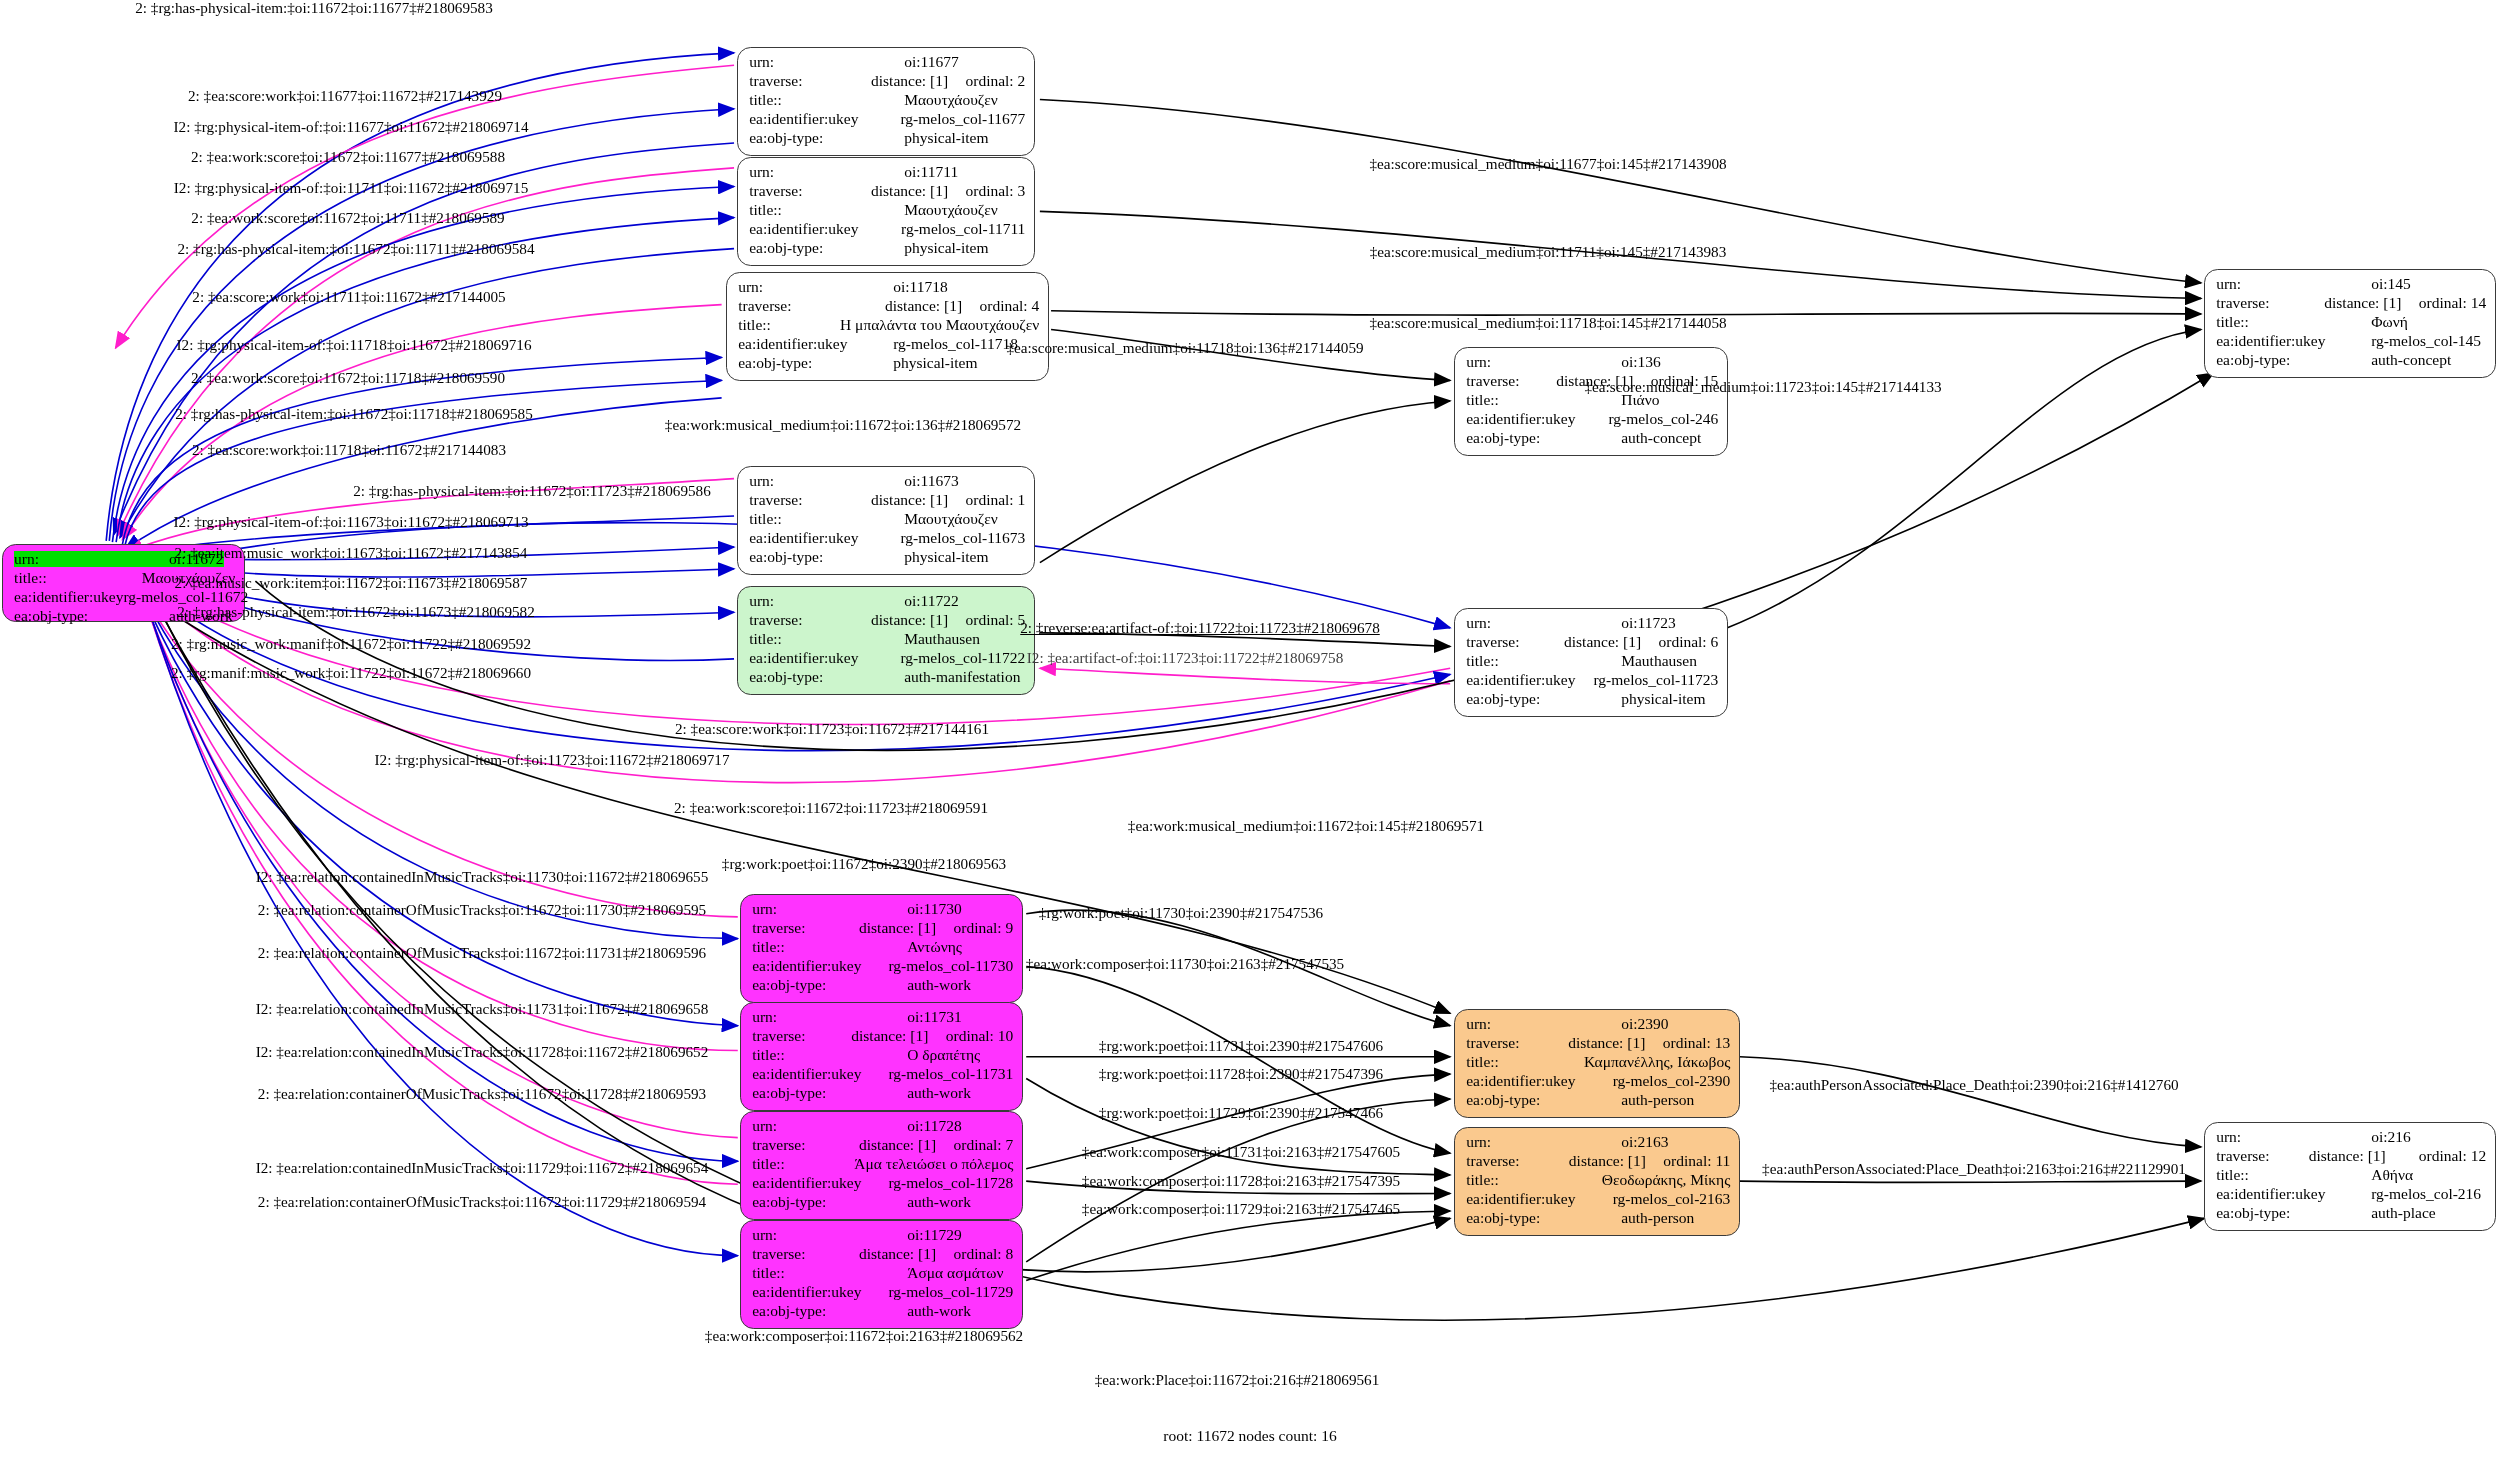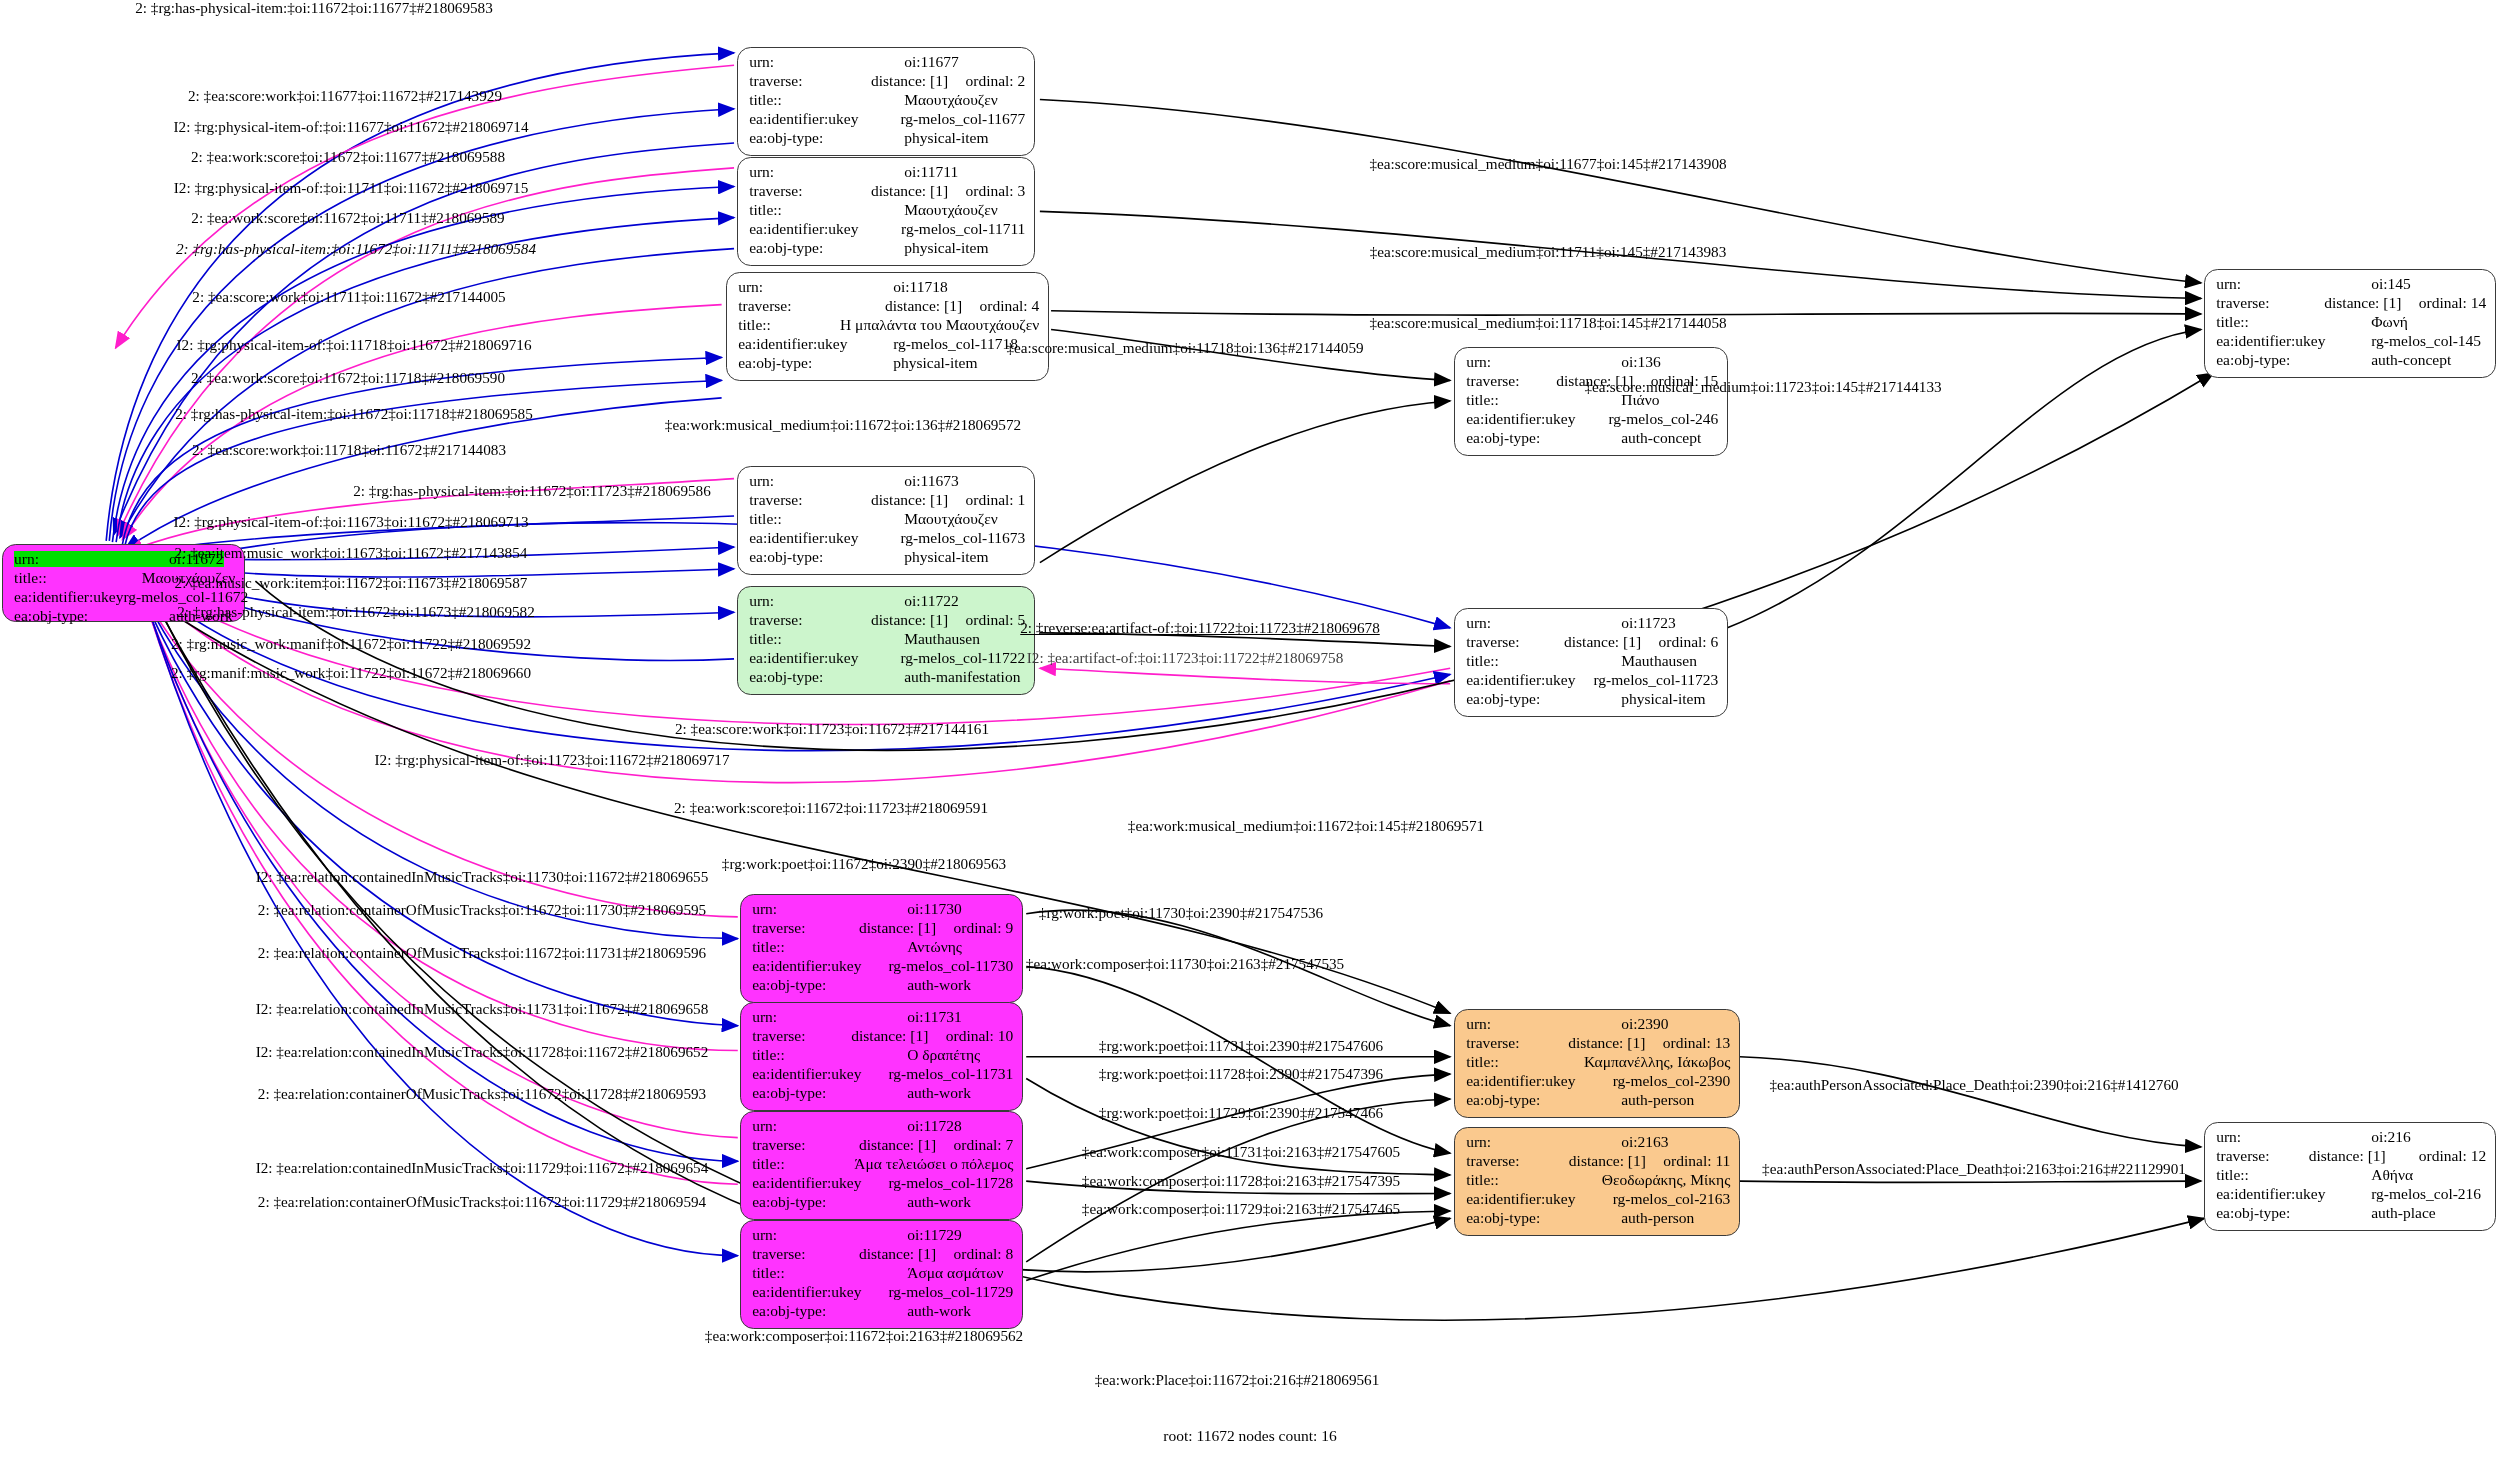--- a/index.html
+++ b/index.html
@@ -469,21 +469,21 @@
         </div>
       </div>
     </div>
   <div id="labels-layer">
       <div class="elabel" style="left: 314px; top: 7.5px; color: rgb(0, 0, 0);">2: ‡rg:has-physical-item:‡oi:11672‡oi:11677‡#218069583</div>
       <div class="elabel" style="left: 345px; top: 96px; color: rgb(0, 0, 0);">2: ‡ea:score:work‡oi:11677‡oi:11672‡#217143929</div>
       <div class="elabel" style="left: 351px; top: 127px; color: rgb(0, 0, 0);">I2: ‡rg:physical-item-of:‡oi:11677‡oi:11672‡#218069714</div>
       <div class="elabel" style="left: 348px; top: 157px; color: rgb(0, 0, 0);">2: ‡ea:work:score‡oi:11672‡oi:11677‡#218069588</div>
       <div class="elabel" style="left: 351px; top: 188px; color: rgb(0, 0, 0);">I2: ‡rg:physical-item-of:‡oi:11711‡oi:11672‡#218069715</div>
       <div class="elabel" style="left: 348px; top: 218px; color: rgb(0, 0, 0);">2: ‡ea:work:score‡oi:11672‡oi:11711‡#218069589</div>
-      <div class="elabel" style="left: 356px; top: 249px; color: rgb(0, 0, 0); font-style: italic;">2: ‡rg:has-physical-item:‡oi:11672‡oi:11711‡#218069584</div>
+      <div class="elabel" style="left: 356px; top: 249px; color: rgb(0, 0, 0);">2: ‡rg:has-physical-item:‡oi:11672‡oi:11711‡#218069584</div>
       <div class="elabel" style="left: 349px; top: 297px; color: rgb(0, 0, 0);">2: ‡ea:score:work‡oi:11711‡oi:11672‡#217144005</div>
       <div class="elabel" style="left: 354px; top: 345px; color: rgb(0, 0, 0);">I2: ‡rg:physical-item-of:‡oi:11718‡oi:11672‡#218069716</div>
       <div class="elabel" style="left: 348px; top: 378px; color: rgb(0, 0, 0);">2: ‡ea:work:score‡oi:11672‡oi:11718‡#218069590</div>
       <div class="elabel" style="left: 354px; top: 414px; color: rgb(0, 0, 0);">2: ‡rg:has-physical-item:‡oi:11672‡oi:11718‡#218069585</div>
       <div class="elabel" style="left: 349px; top: 450px; color: rgb(0, 0, 0);">2: ‡ea:score:work‡oi:11718‡oi:11672‡#217144083</div>
       <div class="elabel" style="left: 532px; top: 491px; color: rgb(0, 0, 0);">2: ‡rg:has-physical-item:‡oi:11672‡oi:11723‡#218069586</div>
       <div class="elabel" style="left: 351px; top: 522px; color: rgb(0, 0, 0);">I2: ‡rg:physical-item-of:‡oi:11673‡oi:11672‡#218069713</div>
       <div class="elabel" style="left: 351px; top: 553px; color: rgb(0, 0, 0);">2: ‡ea:item:music_work‡oi:11673‡oi:11672‡#217143854</div>
       <div class="elabel" style="left: 351px; top: 583px; color: rgb(0, 0, 0);">2: ‡ea:music_work:item‡oi:11672‡oi:11673‡#218069587</div>
       <div class="elabel" style="left: 356px; top: 612px; color: rgb(0, 0, 0);">2: ‡rg:has-physical-item:‡oi:11672‡oi:11673‡#218069582</div>

